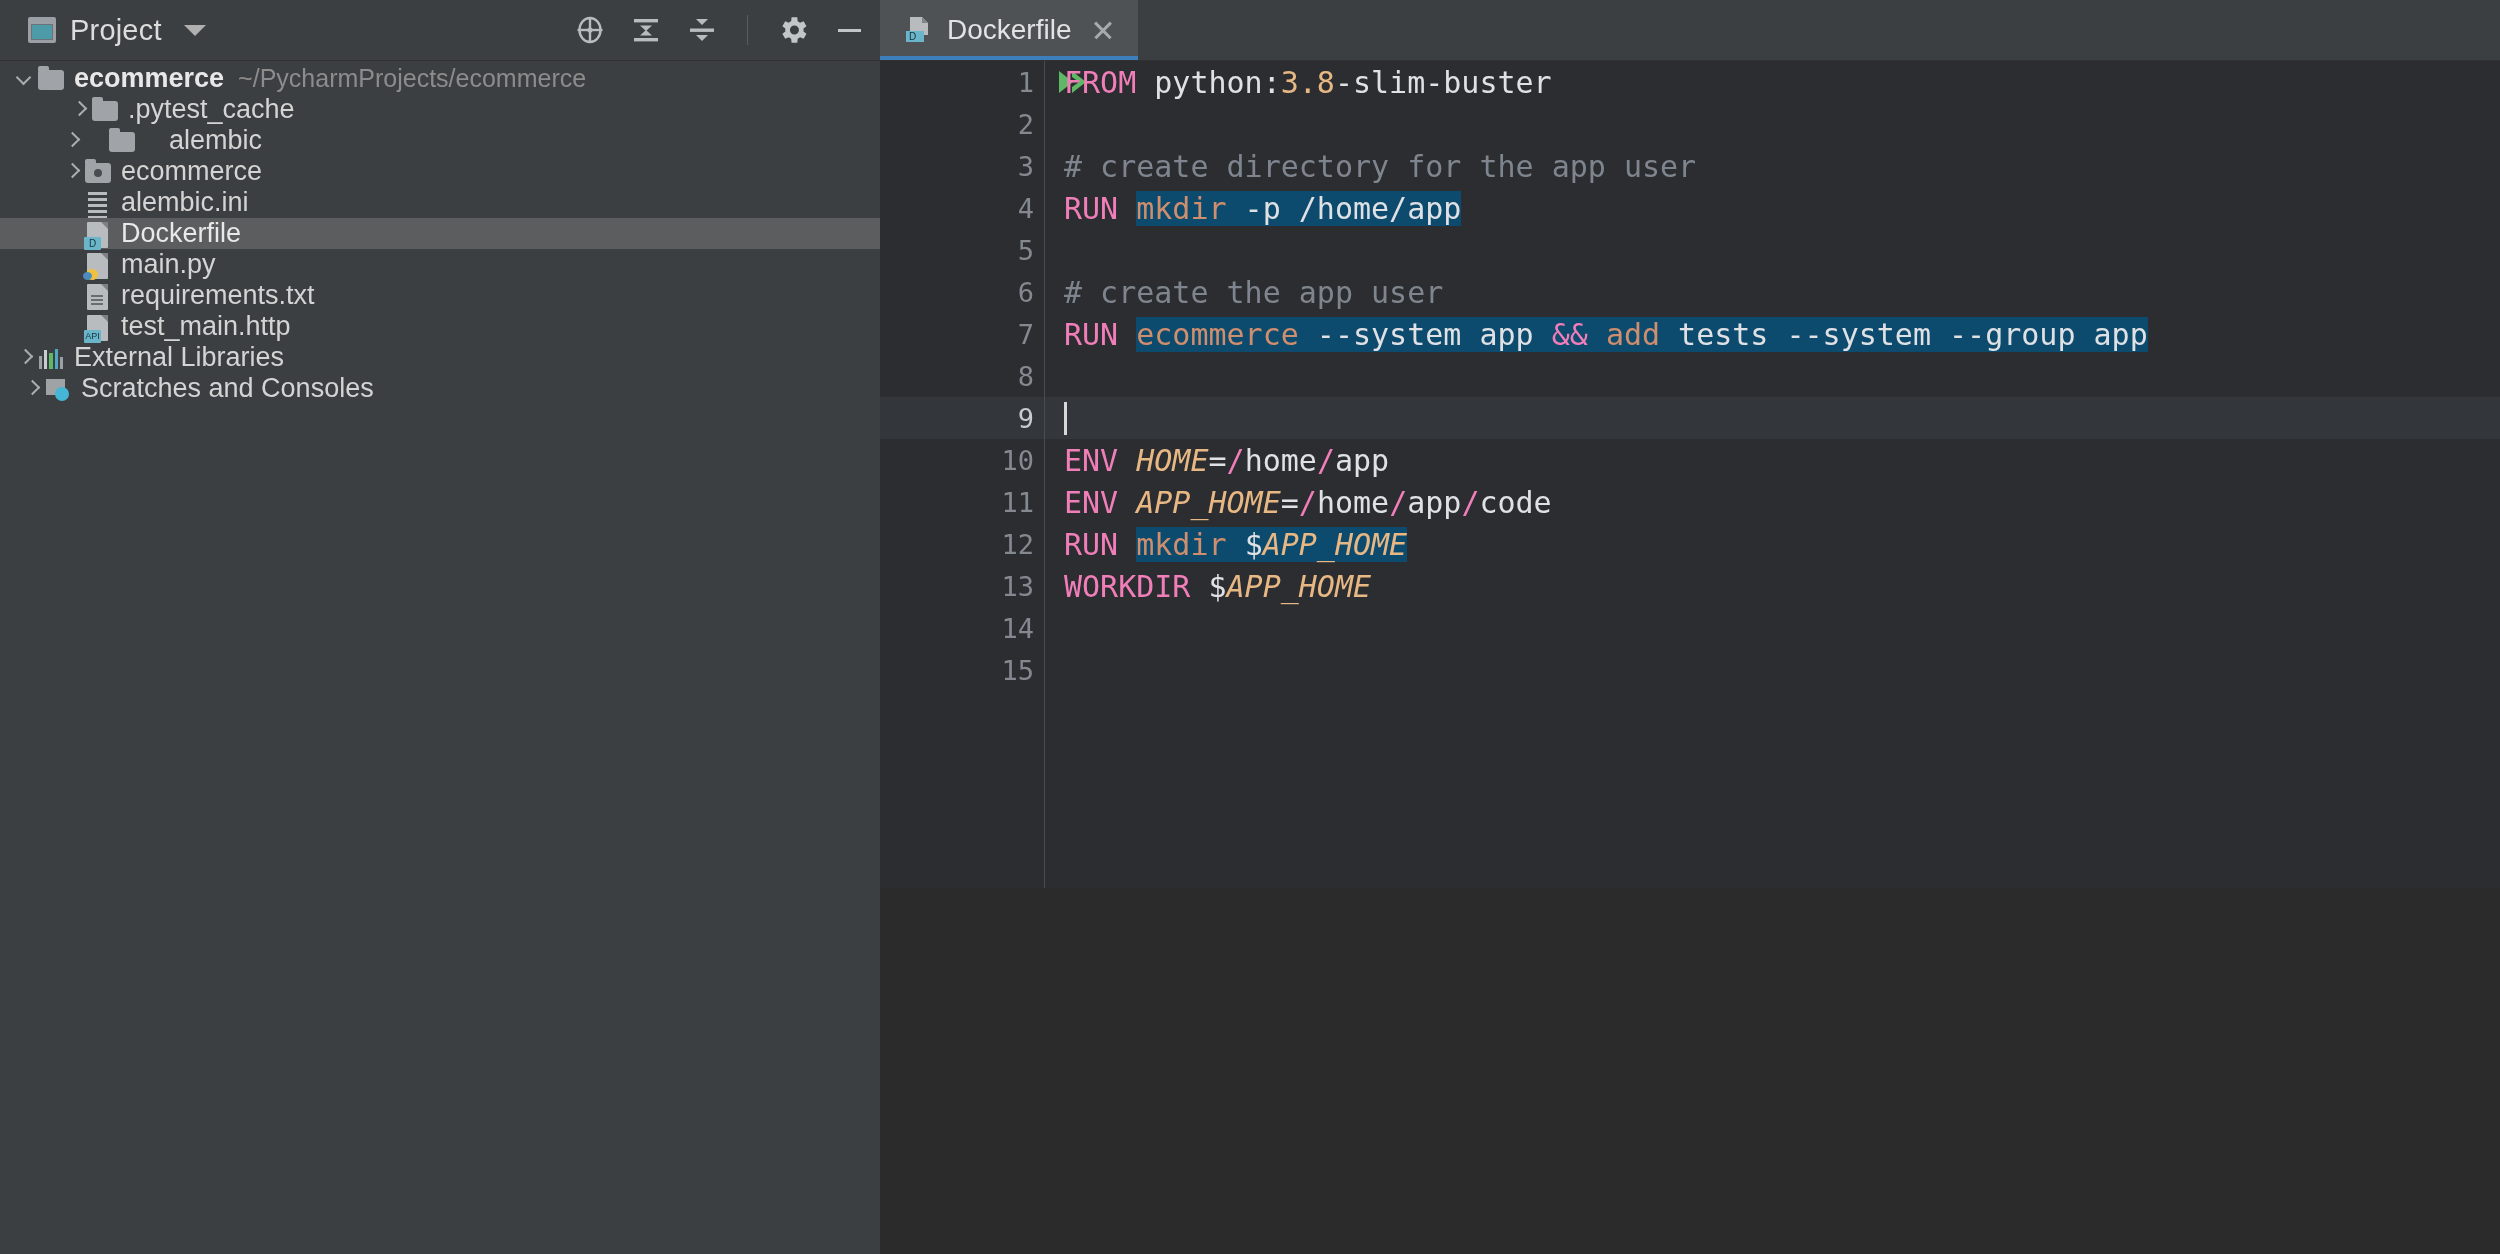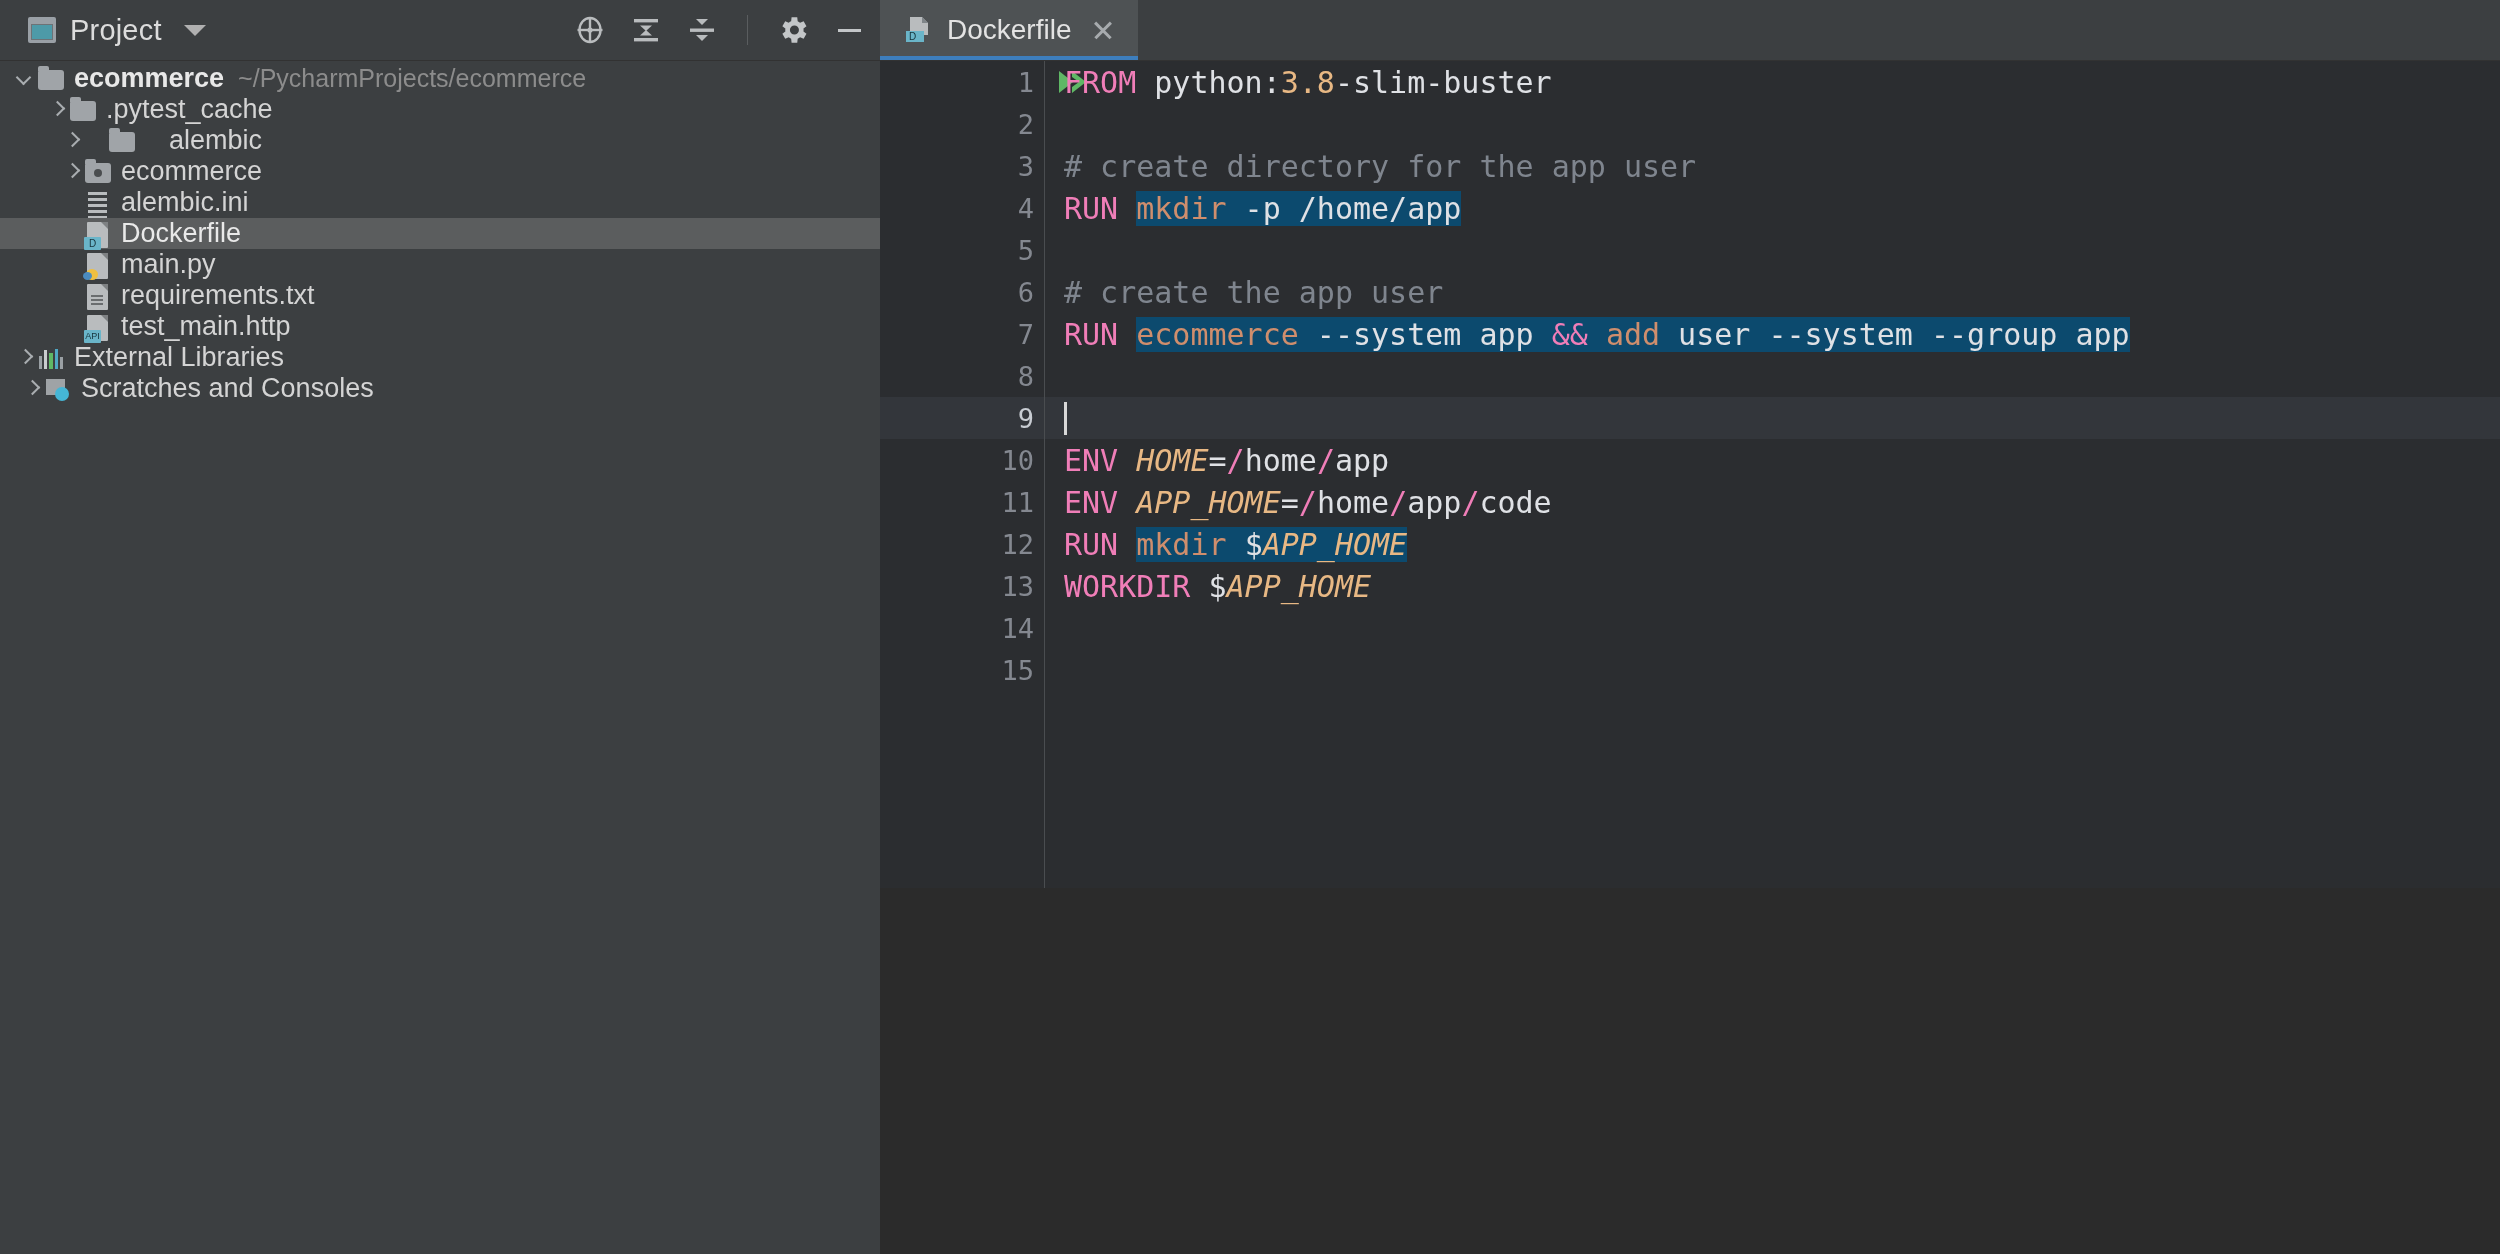--- a/index.html
+++ b/index.html
@@ -335,21 +335,21 @@
 
     <div class="tree" id="tree">
         <div class="row" style="padding-left: 14px;">
           <span class="arrow down"></span>
           <span class="ficon">
             <span class="ic-folder"></span>
           </span>
           <span class="lbl bold">ecommerce</span>
           <span class="path">~/PycharmProjects/ecommerce</span>
         </div>
-        <div class="row" style="padding-left: 46px;">
+        <div class="row" style="padding-left: 68px;">
           <span class="arrow right"></span>
           <span class="ficon">
             <span class="ic-folder"></span>
           </span>
           <span class="lbl">.pytest_cache</span>
         </div>
         <div class="row" style="padding-left: 61px; gap: 24px;">
           <span class="arrow right"></span>
           <span class="ficon">
             <span class="ic-folder"></span>
@@ -471,21 +471,21 @@
           <div class="gline">14</div>
           <div class="gline">15</div>
         </div>
       <div class="codecol" id="codecol">
           <div class="cline"><span class="kw">FROM</span><span class="txt"> </span><span class="txt">python:</span><span class="num">3.8</span><span class="txt">-slim-buster</span></div>
           <div class="cline"></div>
           <div class="cline"><span class="cmt"># create directory for the app user</span></div>
           <div class="cline"><span class="kw">RUN</span><span class="txt"> </span><span class="cmd hl">mkdir</span><span class="txt hl"> -p /home/app</span></div>
           <div class="cline"></div>
           <div class="cline"><span class="cmt"># create the app user</span></div>
-          <div class="cline"><span class="kw">RUN</span><span class="txt"> </span><span class="cmd hl">ecommerce</span><span class="txt hl"> --system app </span><span class="kw hl">&amp;&amp;</span><span class="txt hl"> </span><span class="cmd hl">add</span><span class="txt hl"> user --system --group app</span></div>
+          <div class="cline"><span class="kw">RUN</span><span class="txt"> </span><span class="cmd hl">ecommerce</span><span class="txt hl"> --system app </span><span class="kw hl">&amp;&amp;</span><span class="txt hl"> </span><span class="cmd hl">add</span><span class="txt hl"> tests --system --group app</span></div>
           <div class="cline"></div>
           <div class="cline cur"><span class="caret"></span></div>
           <div class="cline"><span class="kw">ENV</span><span class="txt"> </span><span class="var">HOME</span><span class="txt">=</span><span class="sep">/</span><span class="txt">home</span><span class="sep">/</span><span class="txt">app</span></div>
           <div class="cline"><span class="kw">ENV</span><span class="txt"> </span><span class="var">APP_HOME</span><span class="txt">=</span><span class="sep">/</span><span class="txt">home</span><span class="sep">/</span><span class="txt">app</span><span class="sep">/</span><span class="txt">code</span></div>
           <div class="cline"><span class="kw">RUN</span><span class="txt"> </span><span class="cmd hl">mkdir</span><span class="txt hl"> </span><span class="txt hl">$</span><span class="var hl">APP_HOME</span></div>
           <div class="cline"><span class="kw">WORKDIR</span><span class="txt"> </span><span class="txt">$</span><span class="var">APP_HOME</span></div>
           <div class="cline"></div>
           <div class="cline"></div>
         </div>
     </div>

